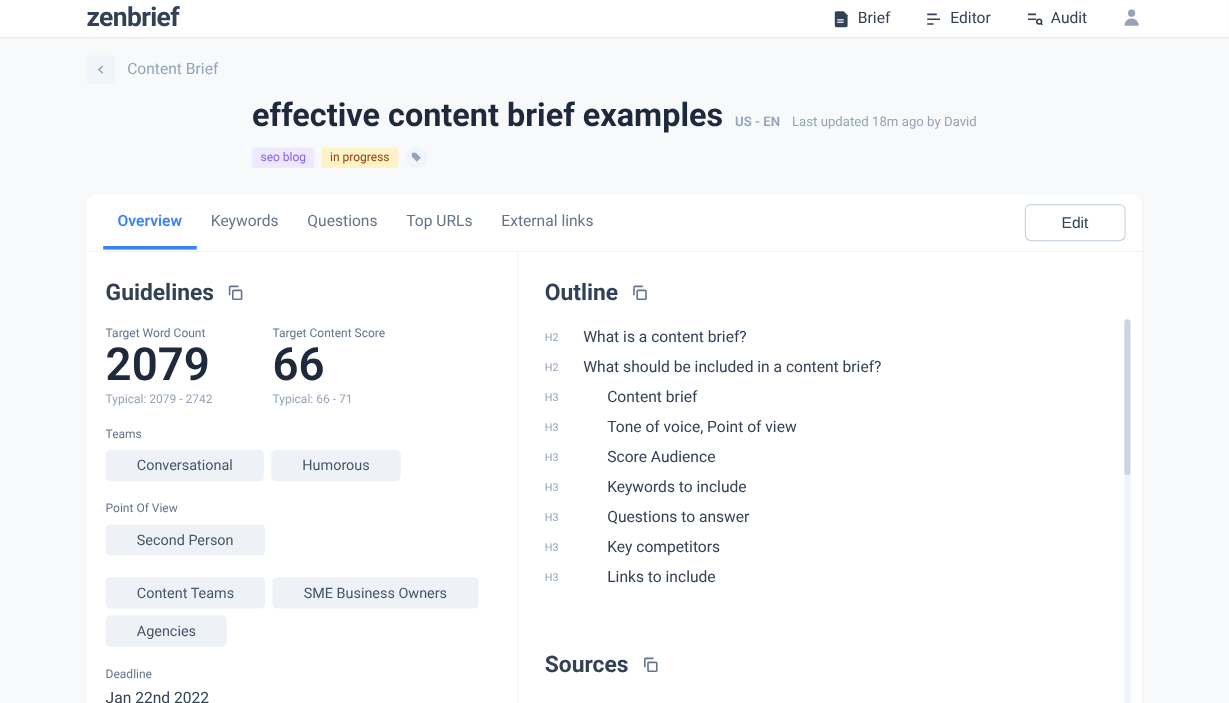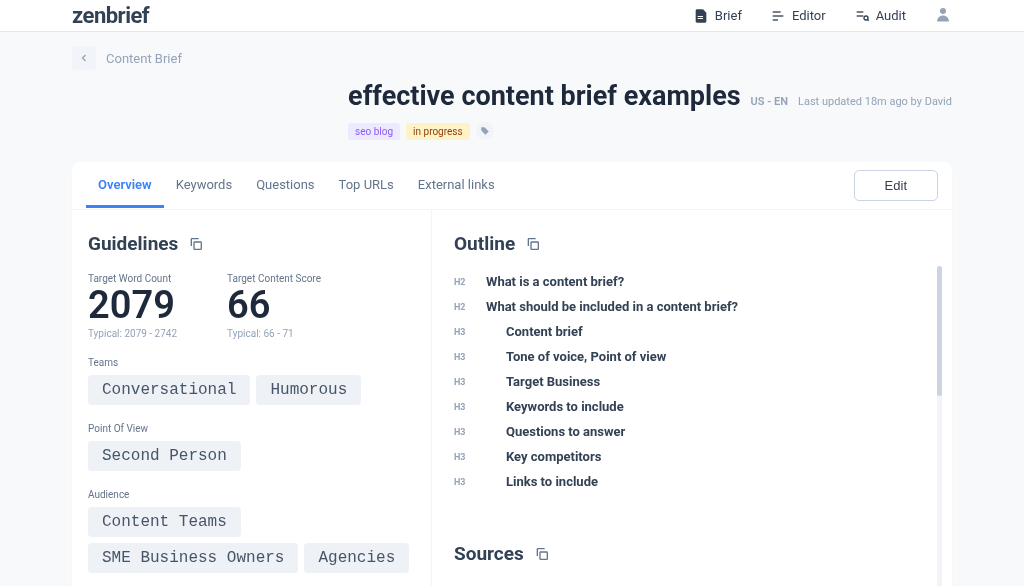--- a/index.html
+++ b/index.html
@@ -8,21 +8,21 @@
     .topbar { background: #fff; border-bottom: 1px solid #e5e7eb; height: 32px; display: flex; align-items: center; padding: 0 72px; }
     .logo { font-size: 22px; font-weight: 700; color: #334155; letter-spacing: -0.5px; }
     .topnav { margin-left: auto; display: flex; gap: 28px; align-items: center; }
     .topnav-item { display: flex; align-items: center; gap: 6px; font-size: 13px; color: #334155; cursor: pointer; }
     .topnav-item svg { width: 16px; height: 16px; }
     
     .page { padding: 14px 72px 40px; }
     .breadcrumb { display: flex; align-items: center; gap: 10px; font-size: 13px; color: #94a3b8; margin-bottom: 10px; }
     .back-btn { width: 24px; height: 24px; border-radius: 4px; background: #f1f5f9; display: flex; align-items: center; justify-content: center; cursor: pointer; }
     
-    .header-row { display: flex; justify-content: flex-end; align-items: flex-start; }
+    .header-row { display: flex; justify-content: center; align-items: flex-start; }
     .title { font-size: 27px; font-weight: 700; color: #1e293b; display: inline; }
     .meta-inline { font-size: 11px; color: #94a3b8; margin-left: 6px; }
     .meta-locale { font-weight: 600; }
     .tag-row { margin-top: 10px; display: flex; gap: 6px; align-items: center; }
     .tag { font-size: 10px; padding: 3px 7px; border-radius: 3px; }
     .tag-purple { background: #ede9fe; color: #8b5cf6; }
     .tag-yellow { background: #fef3c7; color: #92400e; }
     .tag-add { width: 18px; height: 18px; border-radius: 50%; background: #f1f5f9; display: flex; align-items: center; justify-content: center; cursor: pointer; font-size: 12px; color: #94a3b8; }
     
     .action-btns { display: flex; gap: 10px; }
@@ -43,25 +43,25 @@
     .copy-icon { width: 16px; height: 16px; cursor: pointer; color: #64748b; }
     
     .stats-row { display: flex; gap: 50px; margin-top: 18px; }
     .stat-label { font-size: 10px; color: #64748b; }
     .stat-value { font-size: 38px; font-weight: 600; color: #1e293b; margin-top: 2px; line-height: 1; }
     .stat-sub { font-size: 10px; color: #94a3b8; margin-top: 4px; }
     
     .field-group { margin-top: 18px; }
     .field-label { font-size: 10px; color: #64748b; margin-bottom: 7px; }
     .pill-row { display: flex; flex-wrap: wrap; gap: 6px; }
-    .pill { background: #eef2f6; color: #475569; padding: 6px 14px; border-radius: 4px; font-size: 16px; font-family: Liberation Mono, monospace; }
+    .pill { background: #eef2f6; color: #475569; padding: 6px 26px; border-radius: 4px; font-size: 12px; }
     .deadline-value { font-size: 13px; color: #334155; }
     
     .outline-list { margin-top: 14px; padding-right: 24px; }
-    .outline-item { display: flex; align-items: center; gap: 14px; padding: 5px 0; font-weight: bold; }
+    .outline-item { display: flex; align-items: center; gap: 14px; padding: 5px 0; }
     .outline-level { font-size: 9px; color: #94a3b8; width: 18px; text-transform: uppercase; }
     .outline-text { font-size: 13px; color: #334155; }
     .outline-item.h3 .outline-text { padding-left: 20px; }
     .scroll-track { position: absolute; right: 10px; top: 56px; bottom: 20px; width: 5px; background: #f1f5f9; border-radius: 3px; }
     .scroll-thumb { width: 5px; height: 130px; background: #cbd5e1; border-radius: 3px; }
     
     .sources-block { margin-top: 48px; }
   </style>
 </head>
 <body>
@@ -172,21 +172,20 @@
         </div>
 
         <div class="field-group">
           <div class="field-label">Point Of View</div>
           <div class="pill-row">
             <span class="pill">Second Person</span>
           </div>
         </div>
 
         <div class="field-group">
-          <div class="field-label">Audience</div>
           <div class="pill-row">
             <span class="pill">Content Teams</span>
             <span class="pill">SME Business Owners</span>
             <span class="pill">Agencies</span>
           </div>
         </div>
 
         <div class="field-group">
           <div class="field-label">Deadline</div>
           <div class="deadline-value">Jan 22nd 2022</div>
@@ -214,21 +213,21 @@
           <div class="outline-item h3">
               <span class="outline-level">H3</span>
               <span class="outline-text">Content brief</span>
             </div>
           <div class="outline-item h3">
               <span class="outline-level">H3</span>
               <span class="outline-text">Tone of voice, Point of view</span>
             </div>
           <div class="outline-item h3">
               <span class="outline-level">H3</span>
-              <span class="outline-text">Target Business</span>
+              <span class="outline-text">Score Audience</span>
             </div>
           <div class="outline-item h3">
               <span class="outline-level">H3</span>
               <span class="outline-text">Keywords to include</span>
             </div>
           <div class="outline-item h3">
               <span class="outline-level">H3</span>
               <span class="outline-text">Questions to answer</span>
             </div>
           <div class="outline-item h3">

